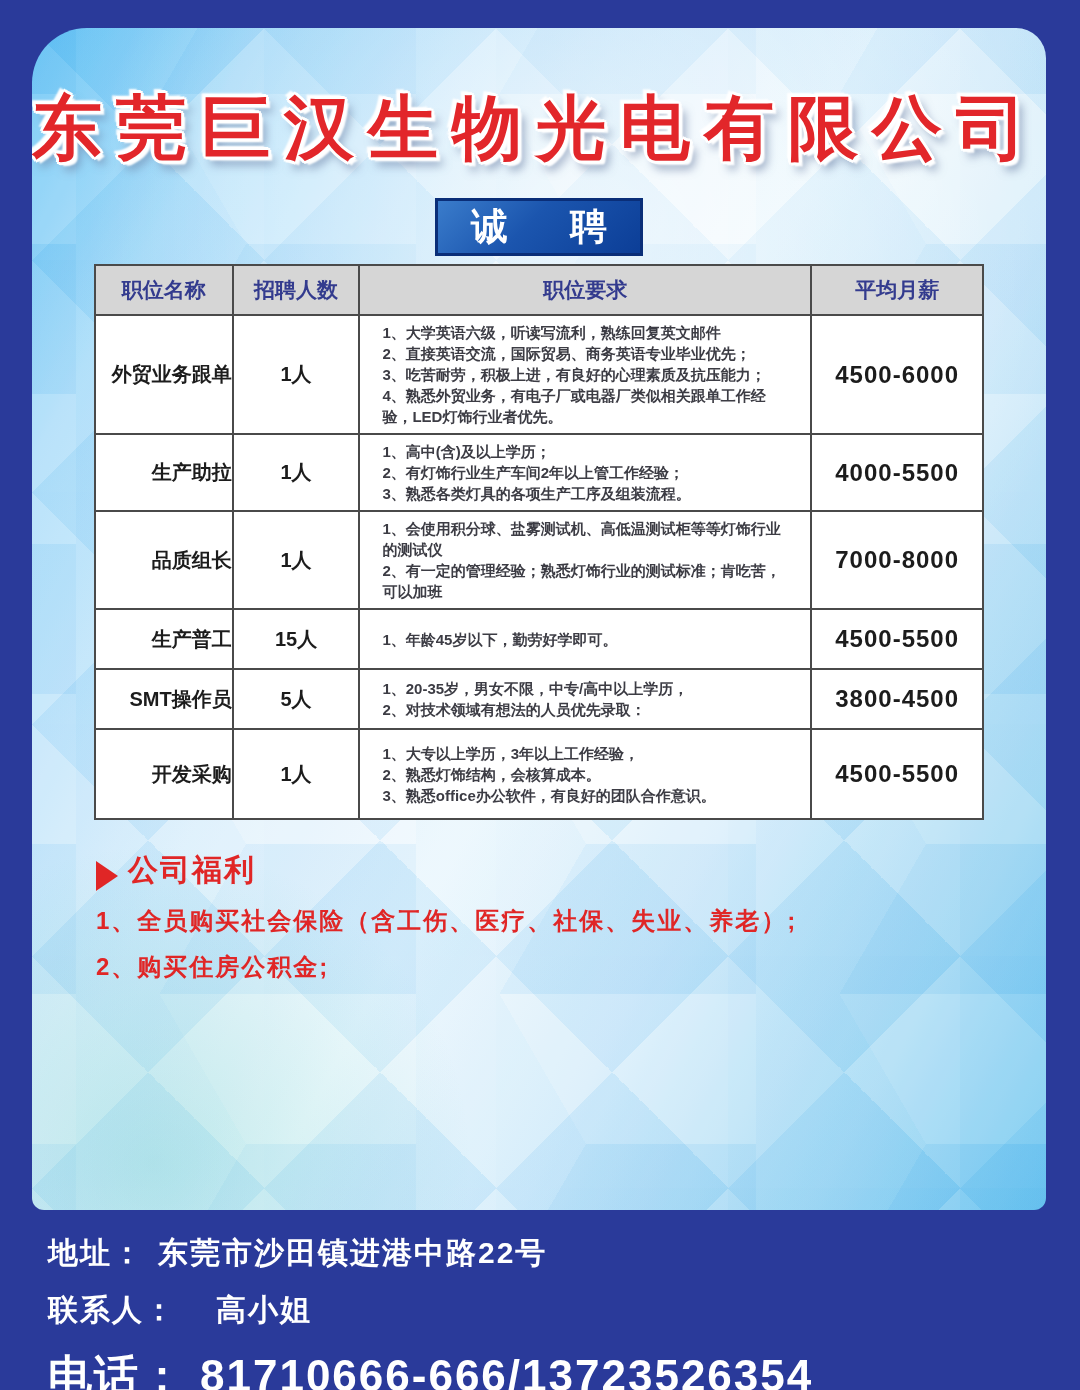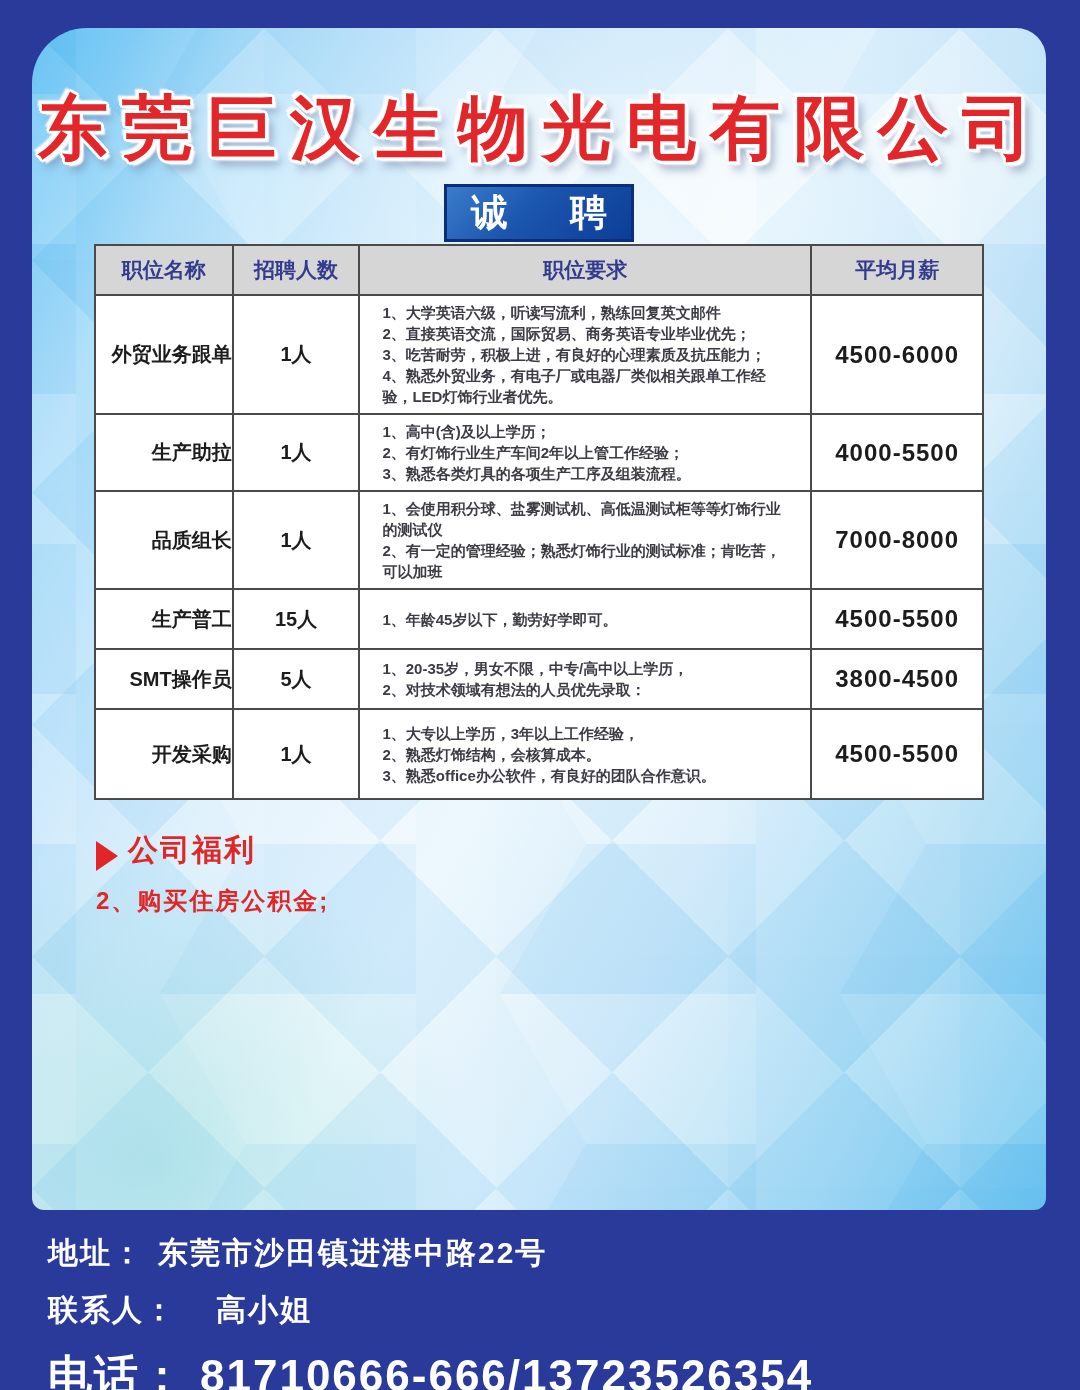--- a/index.html
+++ b/index.html
@@ -22,21 +22,21 @@
       radial-gradient(circle at 12% 96%, rgba(80,200,190,0.28) 0%, rgba(80,200,190,0) 22%),
       radial-gradient(circle at 55% 18%, rgba(255,255,255,0.55) 0%, rgba(255,255,255,0) 45%),
       conic-gradient(from 45deg at 50% 50%, rgba(255,255,255,0.16) 0 90deg, rgba(130,200,243,0.16) 90deg 180deg, rgba(255,255,255,0.10) 180deg 270deg, rgba(110,190,240,0.13) 270deg 360deg) 0 0 / 232px 232px,
       conic-gradient(from -30deg at 50% 50%, rgba(255,255,255,0.12) 0 120deg, rgba(105,185,238,0.12) 120deg 240deg, rgba(195,231,250,0.10) 240deg 360deg) 44px 66px / 340px 300px,
       linear-gradient(118deg, #58bef4 0%, #a6dbf8 14%, #ddeffc 36%, #eef8fe 52%, #d5ecfa 68%, #9ed7f3 86%, #62c1ee 100%);
   }
 
   
   .title {
     margin: 54px auto 0;
-    text-align: right;
+    text-align: left;
     font-size: 70px;
     font-weight: bold;
     letter-spacing: 14px;
     color: #e2262a;
     white-space: nowrap;
     text-shadow:
       -3px 0 #fff, 3px 0 #fff, 0 -3px #fff, 0 3px #fff,
       -2px -2px #fff, 2px 2px #fff, -2px 2px #fff, 2px -2px #fff,
       -4px -4px 2px #fff, 4px 4px 2px #fff,
       6px 8px 10px rgba(110,130,165,0.75);
@@ -49,35 +49,35 @@
     font-size: 25px;
     font-weight: bold;
     line-height: 38px;
     color: #2e3038;
     text-align: justify;
     text-indent: 2em;
   }
 
   
   .banner {
-    width: 190px; height: 58px;
-    margin: 8px auto 0;
+    width: 208px; height: 58px;
+    margin: 22px auto 0;
     display: flex; align-items: center; justify-content: center;
     background: linear-gradient(135deg, #3a7ccb 0%, #1b55ae 45%, #0c3e97 100%);
     border: 3px solid #0a2e78;
     color: #ffffff;
     font-size: 37px;
     font-weight: bold;
   }
   .banner span { letter-spacing: 62px; margin-right: -62px; }
 
   
   table.jobs {
     width: 890px;
-    margin: 2px auto 0;
+    margin: 8px auto 0;
     border-collapse: collapse;
     background: #ffffff;
   }
   table.jobs th, table.jobs td { border: 2px solid #4a4a4a; }
   table.jobs th {
     height: 50px;
     background: #d6d6d6;
     color: #333b8e;
     font-size: 21px;
     font-weight: bold;
@@ -235,20 +235,21 @@
           <td class="sal">4500-5500</td>
         </tr>
       </tbody>
   </table>
 
   <div class="benefits">
     <div class="benefits-title">
       <span class="tri"></span>
       <span>公司福利</span>
     </div>
+    <div class="benefit-item">1、全员购买社会保险（含工伤、医疗、社保、失业、养老）;</div>
     <div class="benefit-item">2、购买住房公积金;</div>
 
   </div>
 
 </div>
 
 <div class="footer">
   <div class="footer-line">
     <span class="label">地址：</span><span class="value">东莞市沙田镇进港中路22号</span>
   </div>

